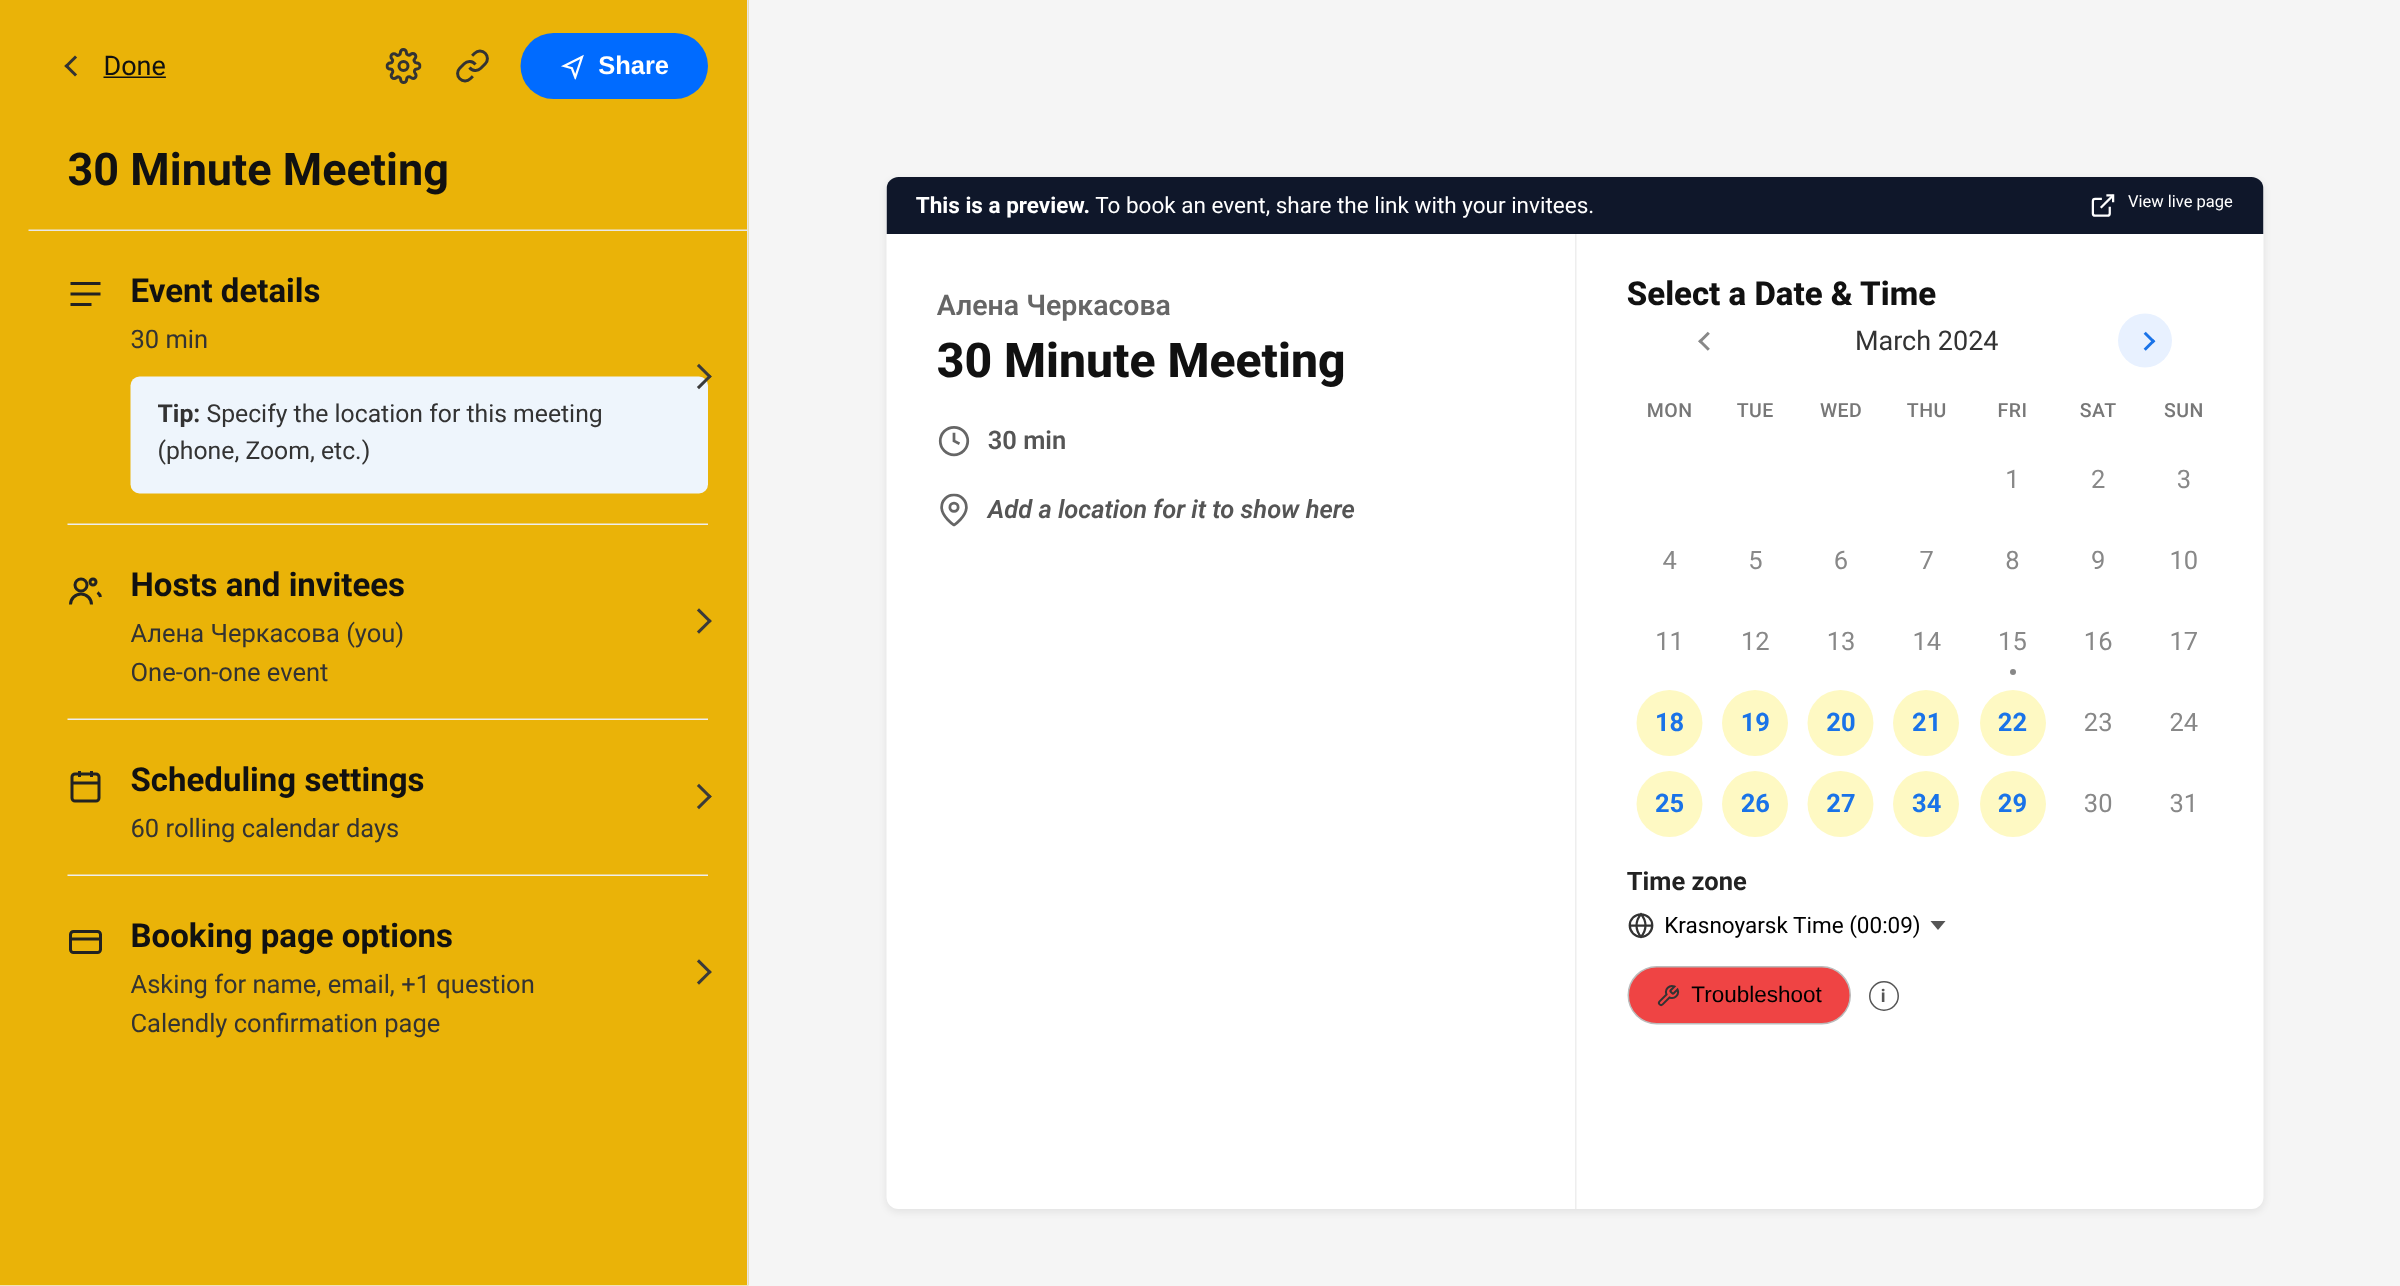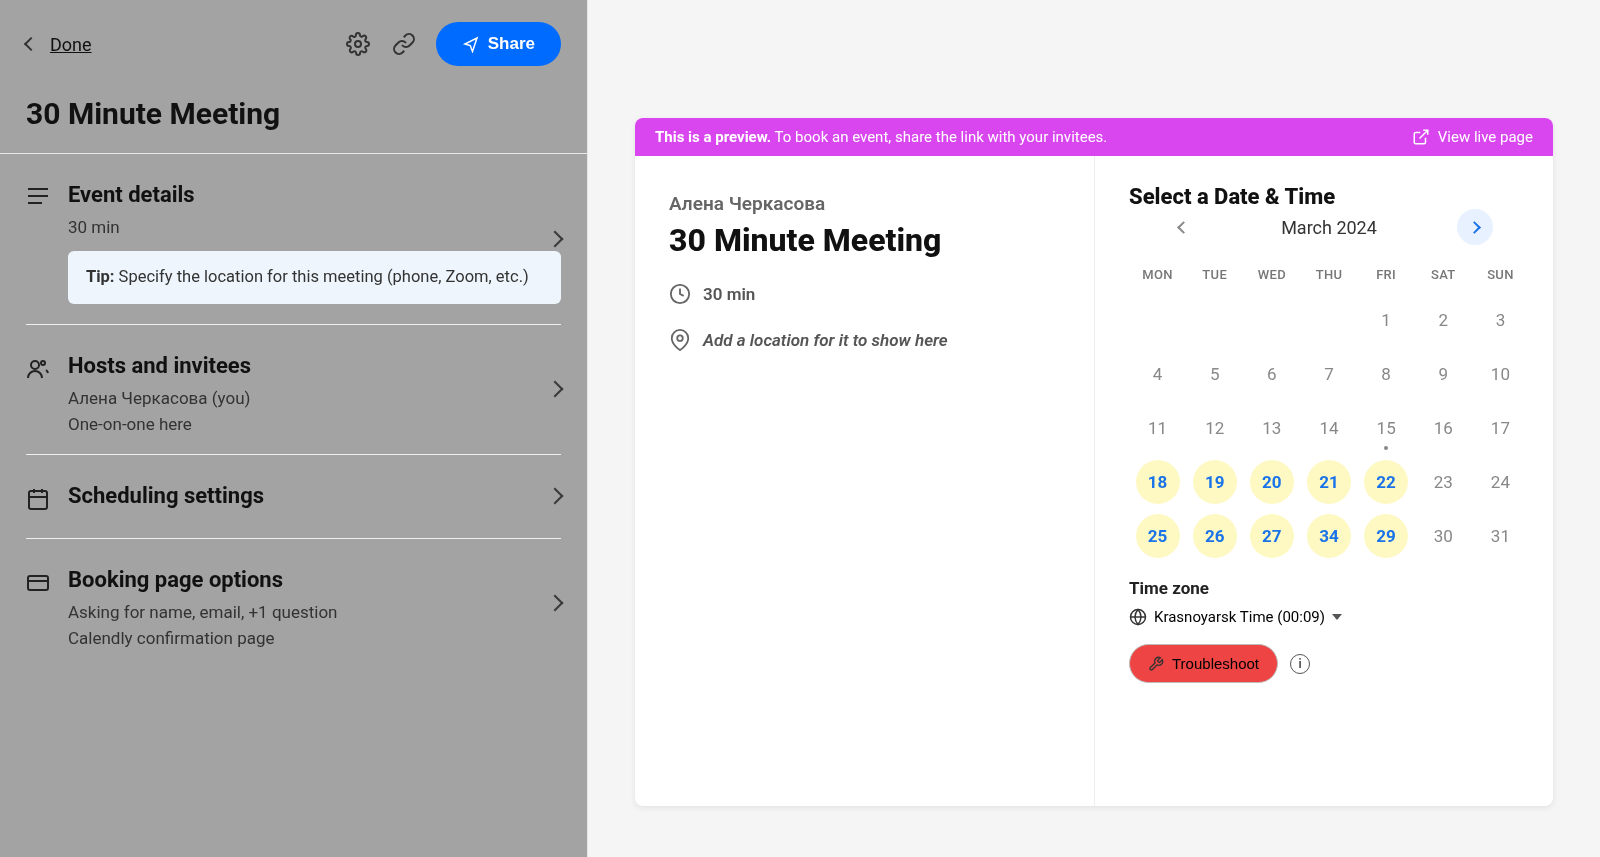--- a/index.html
+++ b/index.html
@@ -6,25 +6,26 @@
 body {
   font-family: -apple-system, BlinkMacSystemFont, "Segoe UI", Roboto, Helvetica, Arial, sans-serif;
   width: 1600px;
   height: 857px;
   display: flex;
   background: #f5f5f5;
   overflow: hidden;
 }
 
 .left-panel {
-  width: 588px;
-  background: #a3a3a3;
+  width: 499px;
+  background: #eab308;
   border-right: 1px solid #e6e6e6;
   display: flex;
   flex-direction: column;
+  padding-left: 19px;
 }
 .left-header {
   padding: 22px 26px 0 26px;
 }
 .top-bar {
   display: flex;
   align-items: center;
   justify-content: space-between;
 }
 .done-link {
@@ -103,30 +104,30 @@
   padding-top: 118px;
 }
 .preview-card {
   width: 918px;
   background: #fff;
   border-radius: 8px;
   overflow: hidden;
   box-shadow: 0 2px 6px rgba(0,0,0,0.08);
 }
 .preview-banner {
-  background: #d946ef;
+  background: #0f172a;
   color: #fff;
   padding: 10px 20px;
   display: flex;
   align-items: center;
   justify-content: space-between;
   font-size: 15px;
 }
 .preview-banner .strong { font-weight: 700; }
-.view-live { display:flex; align-items:flex-end; gap:8px; cursor:pointer; font-size:15px; }
+.view-live { display:flex; align-items:flex-start; gap:8px; cursor:pointer; font-size:11px; }
 .preview-body {
   display: flex;
   min-height: 650px;
 }
 .preview-left {
   flex: 0 0 460px;
   border-right: 1px solid #eee;
   padding: 36px 34px;
 }
 .host-name { font-size: 19px; color: #666; font-weight: 600; }
@@ -248,40 +249,41 @@
               <circle cx="9" cy="8" r="4"></circle>
               <path d="M2 21c0-3.87 3.13-7 7-7s7 3.13 7 7"></path>
               <circle cx="17" cy="6" r="2"></circle>
               <path d="M20 13c1.5 1 2 3 2 3"></path>
             </svg>
         </div>
         <div class="section-body">
           <div class="section-title">Hosts and invitees</div>
           <div class="section-lines">
             <div class="section-line">Алена Черкасова (you)</div>
-            <div class="section-line">One-on-one here</div>
+            <div class="section-line">One-on-one event</div>
           </div>
         </div>
       </div>
       <div class="section-chevron"></div>
     </div>
 
     <div class="section">
       <div class="section-row">
         <div class="section-icon">
           <svg width="24" height="24" viewBox="0 0 24 24" fill="none" stroke="#222" stroke-width="2">
               <rect x="3" y="4" width="18" height="18" rx="2"></rect>
               <line x1="3" y1="10" x2="21" y2="10"></line>
               <line x1="8" y1="2" x2="8" y2="6"></line>
               <line x1="16" y1="2" x2="16" y2="6"></line>
             </svg>
         </div>
         <div class="section-body">
           <div class="section-title">Scheduling settings</div>
           <div class="section-lines">
+            <div class="section-line">60 rolling calendar days</div>
           </div>
         </div>
       </div>
       <div class="section-chevron"></div>
     </div>
 
     <div class="section">
       <div class="section-row">
         <div class="section-icon">
           <svg width="24" height="24" viewBox="0 0 24 24" fill="none" stroke="#222" stroke-width="2">

